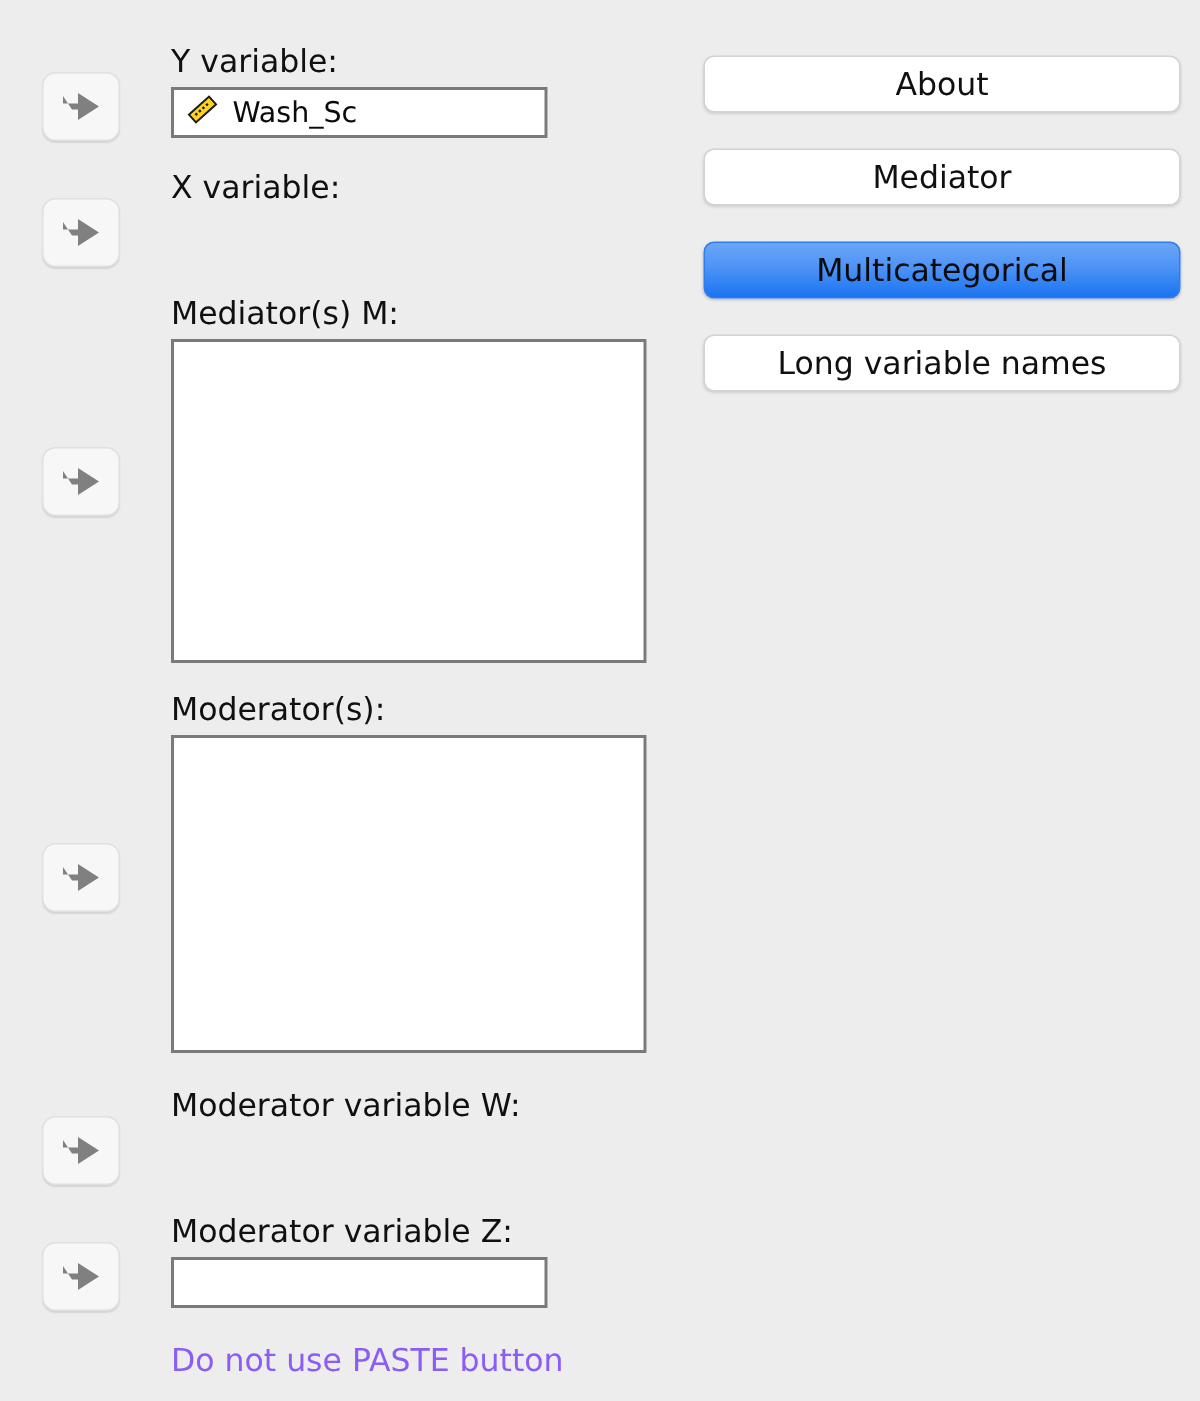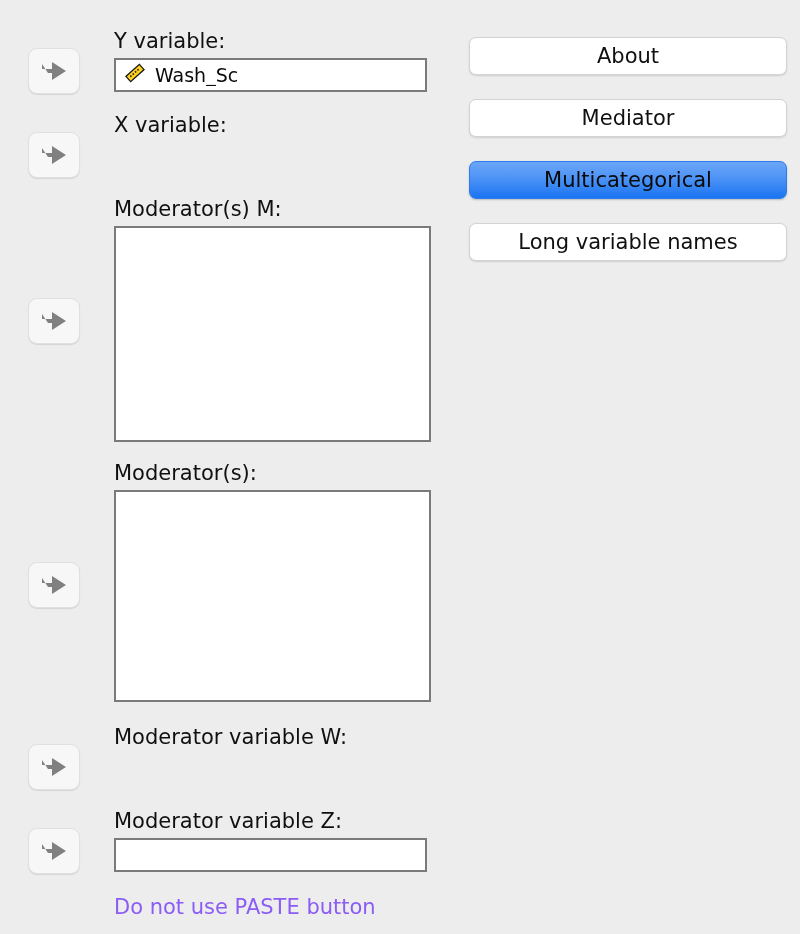--- a/index.html
+++ b/index.html
@@ -40,21 +40,21 @@
     font-size: 21px;
     line-height: 24px;
     color: #101010;
     white-space: nowrap;
   }
 
   
   .var-box {
     position: absolute;
     left: 114px;
-    width: 313px;
+    width: 251px;
     height: 34px;
     background: #ffffff;
     border: 2px solid #7a7a7a;
     display: flex;
     align-items: center;
     padding-left: 8px;
     cursor: text;
   }
   .var-box .ruler { flex: 0 0 auto; margin-right: 9px; }
   .var-box .vtext {
@@ -171,21 +171,21 @@
           <rect x="11.4" y="9.8" width="1.6" height="1.6" fill="#1a1a1a"></rect>
           <rect x="14.6" y="9.8" width="1.6" height="1.6" fill="#1a1a1a"></rect>
         </g>
       </svg>
     </span>
     <span class="vtext">Wash_Sc</span>
   </div>
 
   <div class="field-label" style="top:113px;">X variable:</div>
 
-  <div class="field-label" style="top:197px;">Moderator(s) M:</div>
+  <div class="field-label" style="top:197px;">Mediator(s) M:</div>
   <div class="list-box" style="top:226px; height:216px;"></div>
 
   <div class="field-label" style="top:461px;">Moderator(s):</div>
   <div class="list-box" style="top:490px; height:212px;"></div>
 
   <div class="field-label" style="top:725px;">Moderator variable W:</div>
 
   <div class="field-label" style="top:809px;">Moderator variable Z:</div>
   <div class="var-box" style="top:838px;">
     <span class="vtext"></span>

